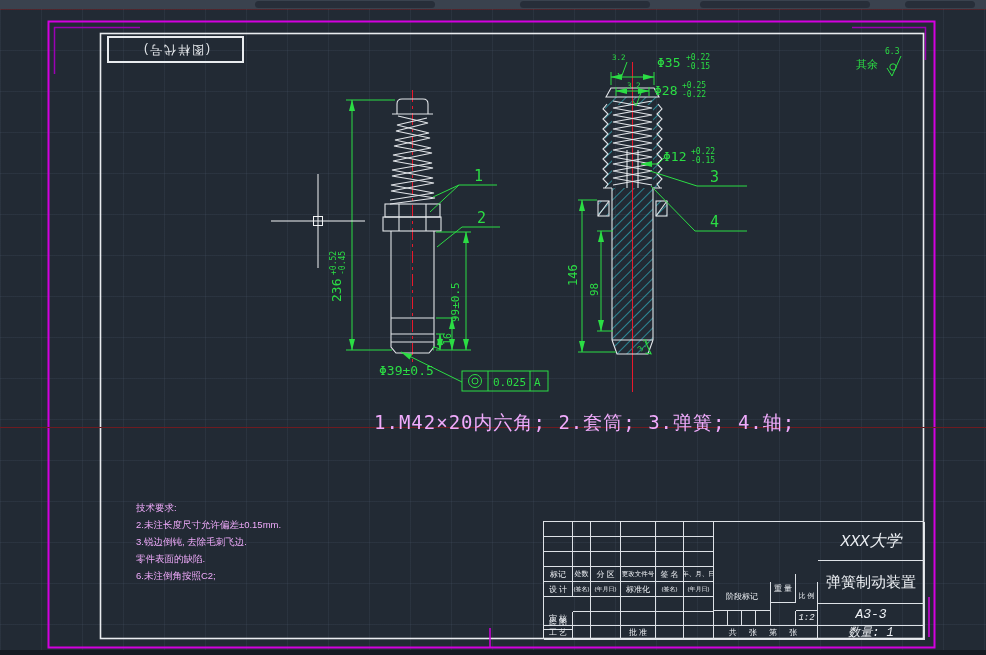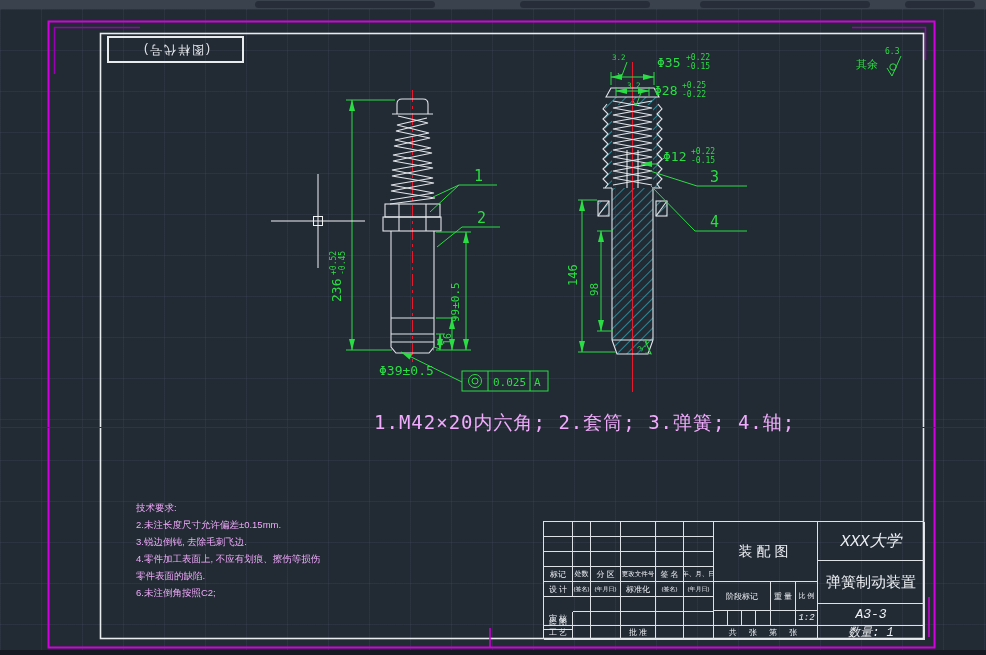--- a/index.html
+++ b/index.html
@@ -216,21 +216,20 @@
   <div class="codebox">
     <span>(图样代号)</span>
   </div>
 
   <div class="partsnote green">1.M42×20内六角; 2.套筒; 3.弹簧; 4.轴;</div>
 
   <div class="techreq green">
     <div>技术要求:</div>
     <div>2.未注长度尺寸允许偏差±0.15mm.</div>
     <div>3.锐边倒钝, 去除毛刺飞边.</div>
-    <div>4.零件加工表面上, 不应有划痕、擦伤等损伤</div>
     <div>零件表面的缺陷.</div>
     <div>6.未注倒角按照C2;</div>
   </div>
 
   <div class="titleblock">
 
     <div class="tb" style="left:0;top:0;width:29px;height:15px"></div>
     <div class="tb" style="left:29px;top:0;width:18px;height:15px"></div>
     <div class="tb" style="left:47px;top:0;width:30px;height:15px"></div>
     <div class="tb" style="left:77px;top:0;width:35px;height:15px"></div>
@@ -277,23 +276,22 @@
     <div class="tb" style="left:112px;top:90px;width:28px;height:14px"></div>
     <div class="tb" style="left:140px;top:90px;width:30px;height:14px"></div>
 
     <div class="tb" style="left:0;top:104px;width:29px;height:14px">工 艺</div>
     <div class="tb" style="left:29px;top:104px;width:18px;height:14px"></div>
     <div class="tb" style="left:47px;top:104px;width:30px;height:14px"></div>
     <div class="tb" style="left:77px;top:104px;width:35px;height:14px">批 准</div>
     <div class="tb" style="left:112px;top:104px;width:28px;height:14px"></div>
     <div class="tb" style="left:140px;top:104px;width:30px;height:14px"></div>
 
-    <div class="tb" style="left:170px;top:0;width:104px;height:60px;font-size:14px;letter-spacing:4px">装配图</div>
     <div class="tb" style="left:170px;top:60px;width:57px;height:29px">阶段标记</div>
-    <div class="tb" style="left:227px;top:60px;width:25px;height:29px">重 量</div>
+    <div class="tb" style="left:227px;top:52px;width:25px;height:29px">重 量</div>
     <div class="tb" style="left:252px;top:60px;width:22px;height:29px;font-size:7px">比 例</div>
     <div class="tb" style="left:170px;top:89px;width:14px;height:15px"></div>
     <div class="tb" style="left:184px;top:89px;width:14px;height:15px"></div>
     <div class="tb" style="left:198px;top:89px;width:14px;height:15px"></div>
     <div class="tb" style="left:212px;top:89px;width:15px;height:15px"></div>
     <div class="tb" style="left:227px;top:89px;width:25px;height:15px"></div>
     <div class="tb it" style="left:252px;top:89px;width:22px;height:15px;font-size:9px">1:2</div>
     <div class="tb" style="left:170px;top:104px;width:104px;height:14px;letter-spacing:5px">共 张 第 张</div>
 
     <div class="tb it" style="left:274px;top:0;width:107px;height:39px;font-size:16px">XXX大学</div>

